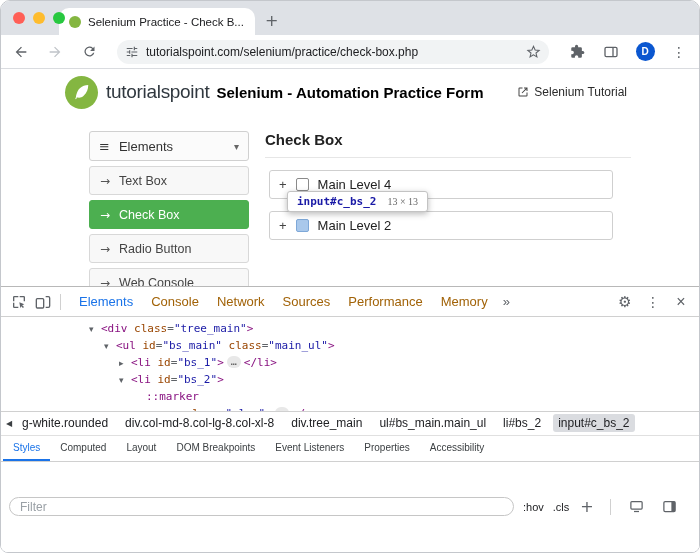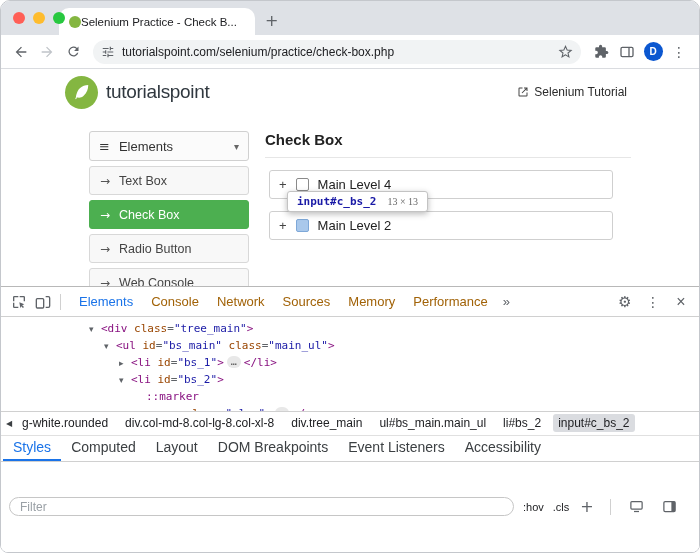--- a/index.html
+++ b/index.html
@@ -14,28 +14,28 @@
     overflow: hidden; display: flex; flex-direction: column; background: #fff;
   }
   .uni { font-family: "DejaVu Sans", sans-serif; }
 
   
   .titlebar { height: 34px; min-height: 34px; background: #dee1e6; position: relative; display: flex; align-items: flex-end; }
   .lights { position: absolute; left: 12px; top: 11px; display: flex; gap: 8px; }
   .light { width: 12px; height: 12px; border-radius: 50%; display: inline-block; }
   .light.red { background: #ff5f57; } .light.yellow { background: #febc2e; } .light.green { background: #28c840; }
   .tab { margin-left: 58px; width: 196px; height: 27px; background: #fff; border-radius: 10px 10px 0 0;
-         display: flex; align-items: center; padding: 0 10px; }
+         display: flex; align-items: center; padding: 0 10px; gap: 7px; }
   .tab-favicon { width: 12px; height: 12px; min-width: 12px; border-radius: 50%; background: var(--brand-green); }
   .tab-title { font-size: 11.5px; color: #202124; white-space: nowrap; overflow: hidden; }
   .newtab { margin: 0 0 6px 10px; font-size: 16px; line-height: 16px; color: #5f6368; cursor: default; }
 
   
   .urlbar { height: 34px; min-height: 34px; background: #fff; border-bottom: 1px solid #dadce0;
-            display: flex; align-items: center; padding: 0 8px; gap: 2px; }
+            display: flex; align-items: center; padding: 0 8px; gap: 10px; }
   .icon { width: 24px; height: 24px; display: flex; align-items: center; justify-content: center; color: #5f6368; }
   .omnibox { flex: 1; height: 24px; background: #f1f3f4; border-radius: 13px; display: flex; align-items: center;
              padding: 0 8px; gap: 7px; margin: 0 6px; overflow: hidden; }
   .url-text { flex: 1; font-size: 12px; color: #202124; white-space: nowrap; overflow: hidden; }
   .avatar { width: 19px; height: 19px; border-radius: 50%; background: #0b57d0; color: #fff; font-size: 10px;
             font-weight: bold; display: flex; align-items: center; justify-content: center; }
   .kebab { font-size: 14px; color: #5f6368; }
 
   
   .page { height: 217px; min-height: 217px; background: #fff; overflow: hidden; }
@@ -93,21 +93,21 @@
 
   .crumbs { height: 24px; min-height: 24px; border-top: 1px solid #d0d0d0; display: flex; align-items: center; overflow: hidden; background: #fff; }
   .crumb-left { width: 16px; min-width: 16px; height: 100%; display: flex; align-items: center; justify-content: center;
                 color: #3c4043; font-size: 8px; cursor: pointer; }
   .crumb-items { display: flex; align-items: center; overflow: hidden; }
   .crumb { font-size: 12px; color: #202124; padding: 2px 5px; margin-right: 7px; white-space: nowrap; border-radius: 3px; cursor: pointer; text-align: right; }
   .crumb.selected { background: #dadce0; }
 
   .panel-tabs { height: 27px; min-height: 27px; border-top: 1px solid #e0e0e0; border-bottom: 1px solid #d0d0d0;
                 display: flex; align-items: stretch; padding: 0 2px; background: #fff; }
-  .panel-tab { padding: 0 10px; font-size: 14px; color: #3c4043; display: flex; align-items: center;
+  .panel-tab { padding: 0 10px; font-size: 10px; color: #3c4043; display: flex; align-items: center;
                border-bottom: 2px solid transparent; cursor: pointer; white-space: nowrap; text-align: right; }
   .panel-tab.active { color: var(--accent-blue); border-bottom-color: var(--accent-blue); }
 
   .filter-bar { flex: 1; display: flex; align-items: center; padding: 0 8px; gap: 9px; background: #fff; }
   .filter-input { flex: 1; max-width: 505px; height: 19px; border: 1px solid #c6c6c6; border-radius: 12px;
                   padding: 0 10px; font-size: 12px; color: #333; outline: none; font-family: "Liberation Sans", sans-serif; }
   .filter-input::placeholder { color: #9aa0a6; }
   .toggle { font-size: 11px; color: #202124; cursor: pointer; }
   .add { font-size: 16px; color: #5f6368; cursor: pointer; margin: 0 2px; }
 </style>
@@ -175,20 +175,21 @@
     <div class="page-header">
       <div class="logo">
         <span class="logo-circle">
           <svg width="20" height="20" viewBox="0 0 24 24">
               <path d="M19.5 3.5c-7.5 0-13.5 4.5-14.8 14.6 3.2 1.2 6.6 1 9-1.2 4.3-3.8 5.8-8.9 5.8-13.4z" fill="#fff"></path>
               <path d="M4.5 20.5c2-7 6-11 12-13.5" fill="none" stroke="#fff" stroke-width="1.2"></path>
             </svg>
         </span>
         <span class="logo-text">tutorialspoint</span>
       </div>
+      <div class="header-title">Selenium - Automation Practice Form</div>
       <div class="header-link">
         <svg width="12" height="12" viewBox="0 0 24 24">
             <path d="M14 3h7v7h-2V6.4l-8.3 8.3-1.4-1.4L17.6 5H14V3z" fill="#444"></path>
             <path d="M19 19H5V5h6V3H5a2 2 0 0 0-2 2v14a2 2 0 0 0 2 2h14a2 2 0 0 0 2-2v-6h-2v6z" fill="#444"></path>
           </svg>
         <span>Selenium Tutorial</span>
       </div>
     </div>
     <div class="page-body">
       <div class="side">
@@ -251,22 +252,22 @@
             <rect x="2" y="7" width="11" height="14" rx="1.5" fill="none" stroke="#5f6368" stroke-width="2"></rect>
             <path d="M16 4h4a2 2 0 0 1 2 2v12a2 2 0 0 1-2 2h-4" fill="none" stroke="#5f6368" stroke-width="2"></path>
           </svg>
       </span>
       <span class="vsep"></span>
       <div class="dt-tabs">
           <div class="dt-tab active">Elements</div>
           <div class="dt-tab">Console</div>
           <div class="dt-tab">Network</div>
           <div class="dt-tab">Sources</div>
+          <div class="dt-tab">Performance</div>
           <div class="dt-tab">Memory</div>
-          <div class="dt-tab">Performance</div>
         </div>
       <span class="dt-more">»</span>
       <div class="dt-right">
         <span class="icon gear uni">⚙</span>
         <span class="icon kebab uni">⋮</span>
         <span class="icon closex">×</span>
       </div>
     </div>
 
     <div class="dom-area">
@@ -289,20 +290,21 @@
           <div class="crumb selected">input#c_bs_2</div>
         </div>
     </div>
 
     <div class="panel-tabs">
         <div class="panel-tab active">Styles</div>
         <div class="panel-tab">Computed</div>
         <div class="panel-tab">Layout</div>
         <div class="panel-tab">DOM Breakpoints</div>
         <div class="panel-tab">Event Listeners</div>
+        <div class="panel-tab">Properties</div>
         <div class="panel-tab">Accessibility</div>
       </div>
 
     <div class="filter-bar">
       <input class="filter-input" placeholder="Filter" style="">
       <span class="toggle">:hov</span>
       <span class="toggle">.cls</span>
       <span class="add uni">+</span>
       <span class="vsep"></span>
       <span class="icon">

